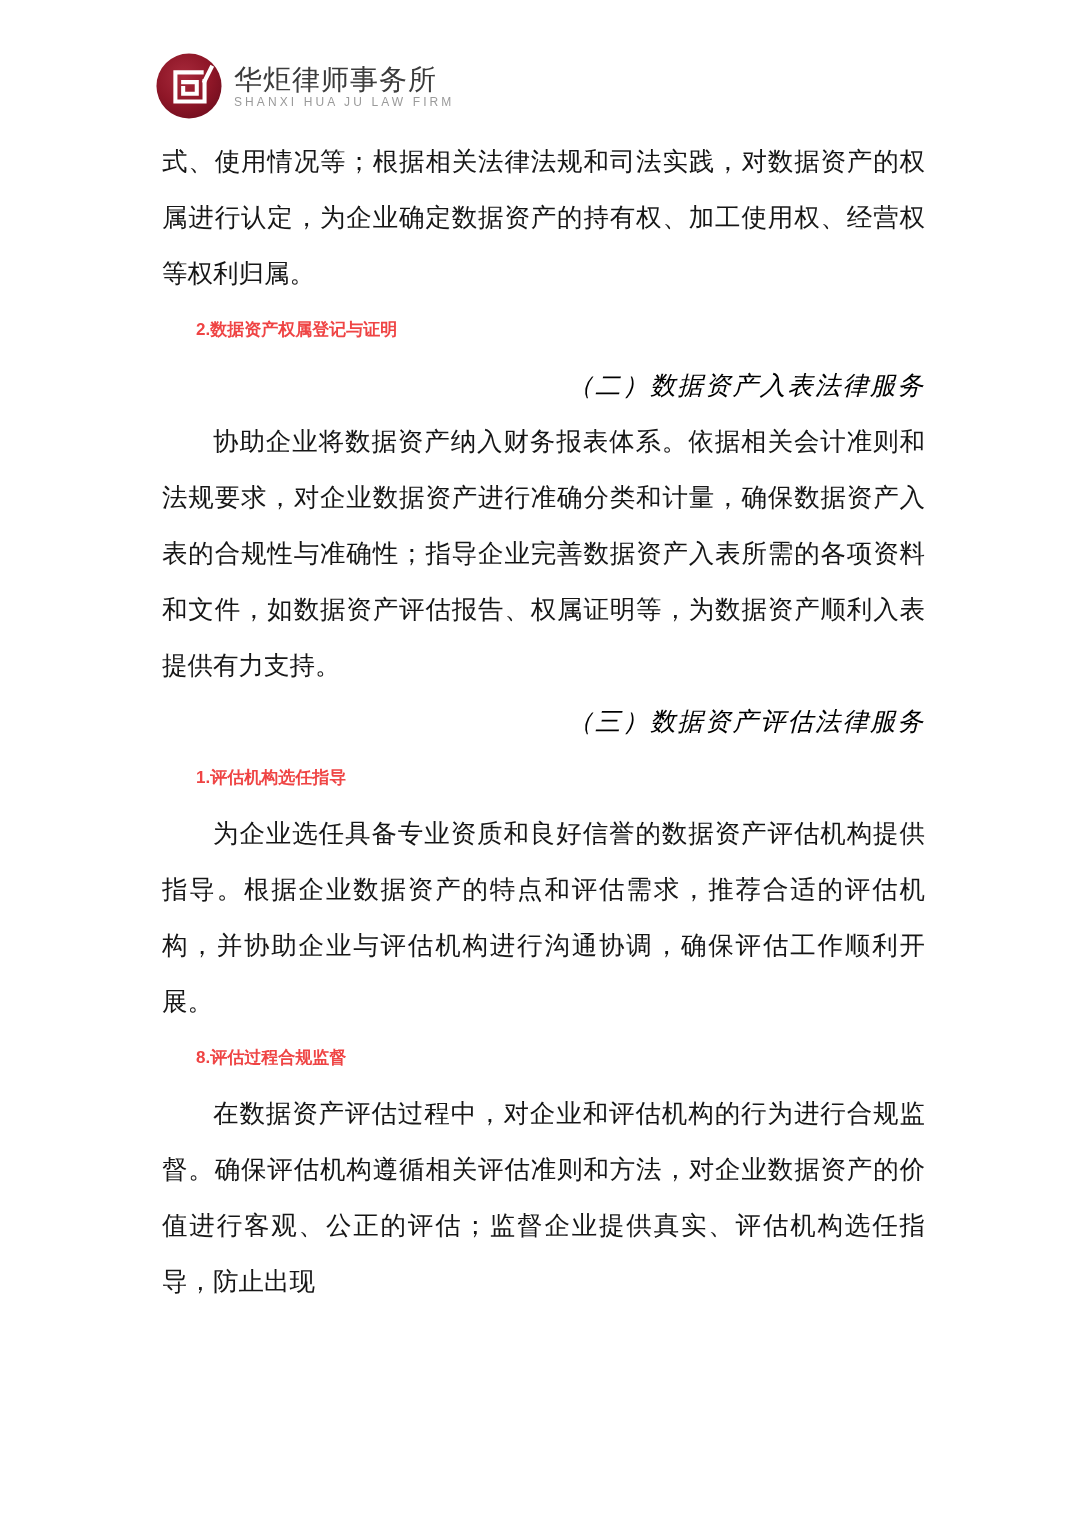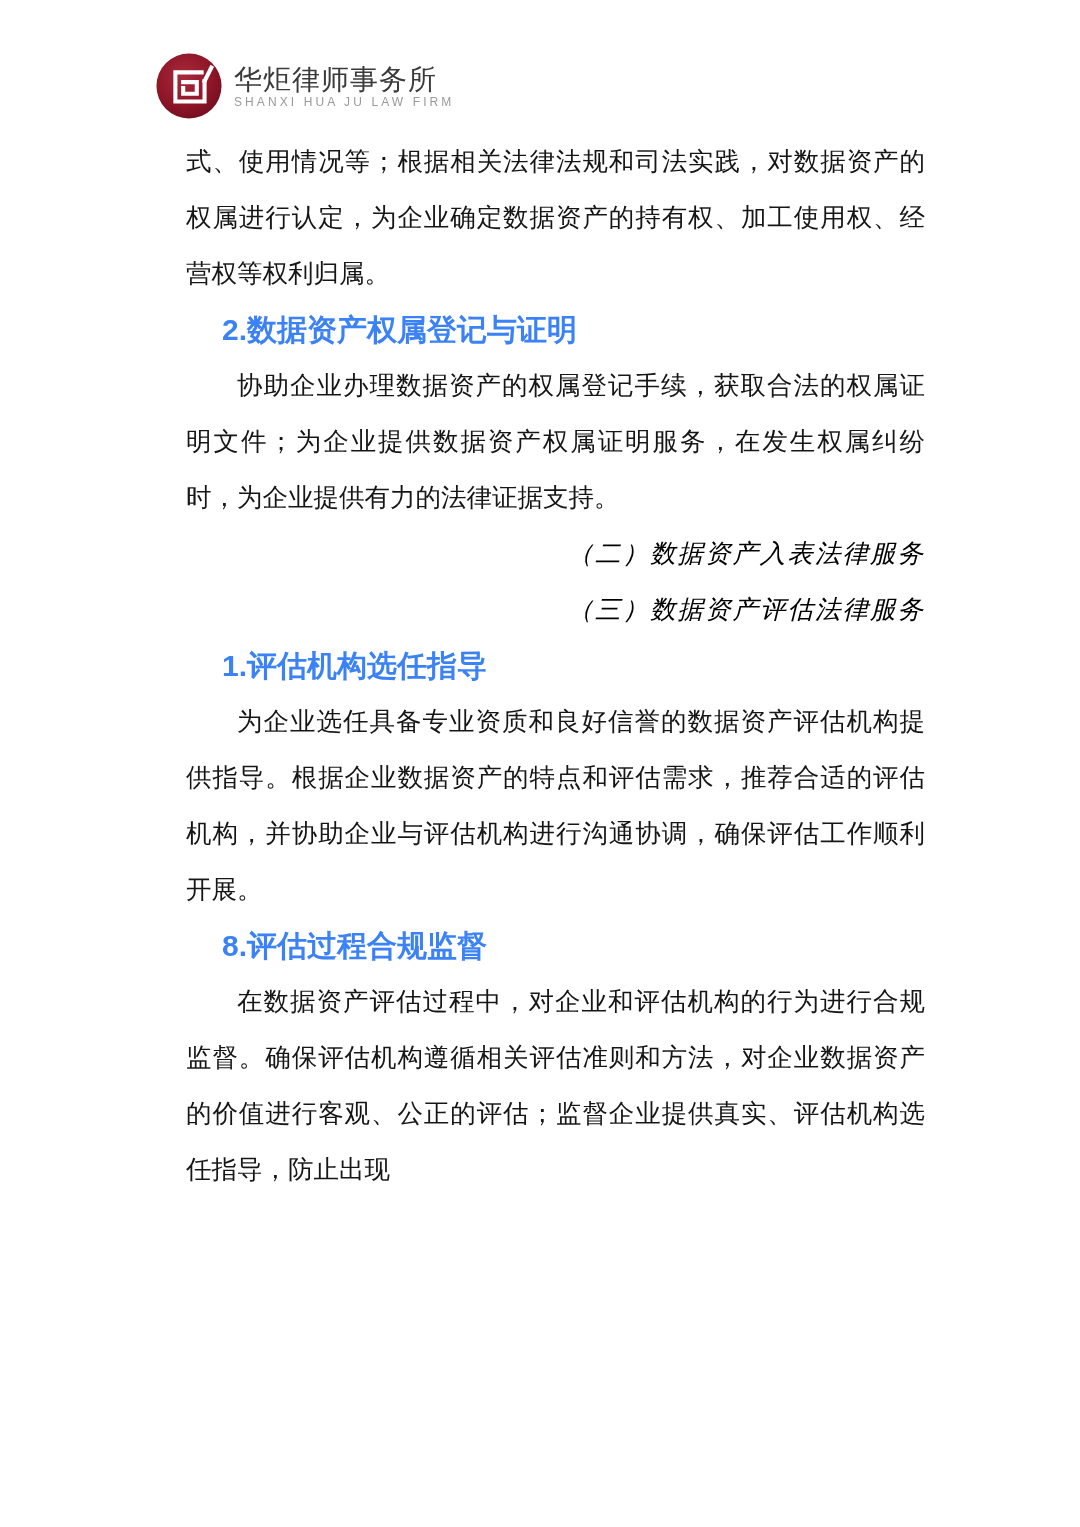--- a/index.html
+++ b/index.html
@@ -52,29 +52,29 @@
     left: 162px;
     width: 763px;
   }
   .doc p {
     margin: 0;
     font-size: 25.5px;
     line-height: 56px;
     text-align: justify;
     text-justify: inter-ideograph;
   }
-  p.body-text { text-indent: 2em; margin-left: 24px; }
+  p.body-text { text-indent: 2em; }
   p.no-indent { text-indent: 0; }
   p.heading-bold {
     font-family: "Liberation Sans", "DejaVu Sans", sans-serif;
     font-weight: 700;
-    font-size: 30px;
+    font-size: 17px;
     text-indent: 2em;
     text-align: left;
-    color: #3b82f6;
+    color: #ef4444;
   }
   p.heading-kaiti {
     font-style: italic;
     font-weight: 500;
     font-size: 25.5px;
     letter-spacing: 2px;
     text-indent: 2em;
     text-align: right;
     color: #000000;
   }
@@ -104,22 +104,22 @@
     </span>
     <div class="logo-textcol">
       <div class="logo-cn">华炬律师事务所</div>
       <div class="logo-en">SHANXI HUA JU LAW FIRM</div>
     </div>
   </header>
 
   <main class="doc">
     <p class="body-text no-indent">式、使用情况等；根据相关法律法规和司法实践，对数据资产的权属进行认定，为企业确定数据资产的持有权、加工使用权、经营权等权利归属。</p>
     <p class="heading-bold">2.数据资产权属登记与证明</p>
-    <p class="body-text">协助企业办理数据资产的权属登记手续，获取合法的权属证明文件；为企业提供数据资产权属证明服务，在发生权属纠纷时，为企业提供有力的法律证据支持。</p>
     <p class="heading-kaiti">（二）数据资产入表法律服务</p>
+    <p class="body-text">协助企业将数据资产纳入财务报表体系。依据相关会计准则和法规要求，对企业数据资产进行准确分类和计量，确保数据资产入表的合规性与准确性；指导企业完善数据资产入表所需的各项资料和文件，如数据资产评估报告、权属证明等，为数据资产顺利入表提供有力支持。</p>
     <p class="heading-kaiti">（三）数据资产评估法律服务</p>
     <p class="heading-bold">1.评估机构选任指导</p>
     <p class="body-text">为企业选任具备专业资质和良好信誉的数据资产评估机构提供指导。根据企业数据资产的特点和评估需求，推荐合适的评估机构，并协助企业与评估机构进行沟通协调，确保评估工作顺利开展。</p>
     <p class="heading-bold">8.评估过程合规监督</p>
     <p class="body-text">在数据资产评估过程中，对企业和评估机构的行为进行合规监督。确保评估机构遵循相关评估准则和方法，对企业数据资产的价值进行客观、公正的评估；监督企业提供真实、评估机构选任指导，防止出现</p>
   </main>
 
 </div>
 
 </body></html>

